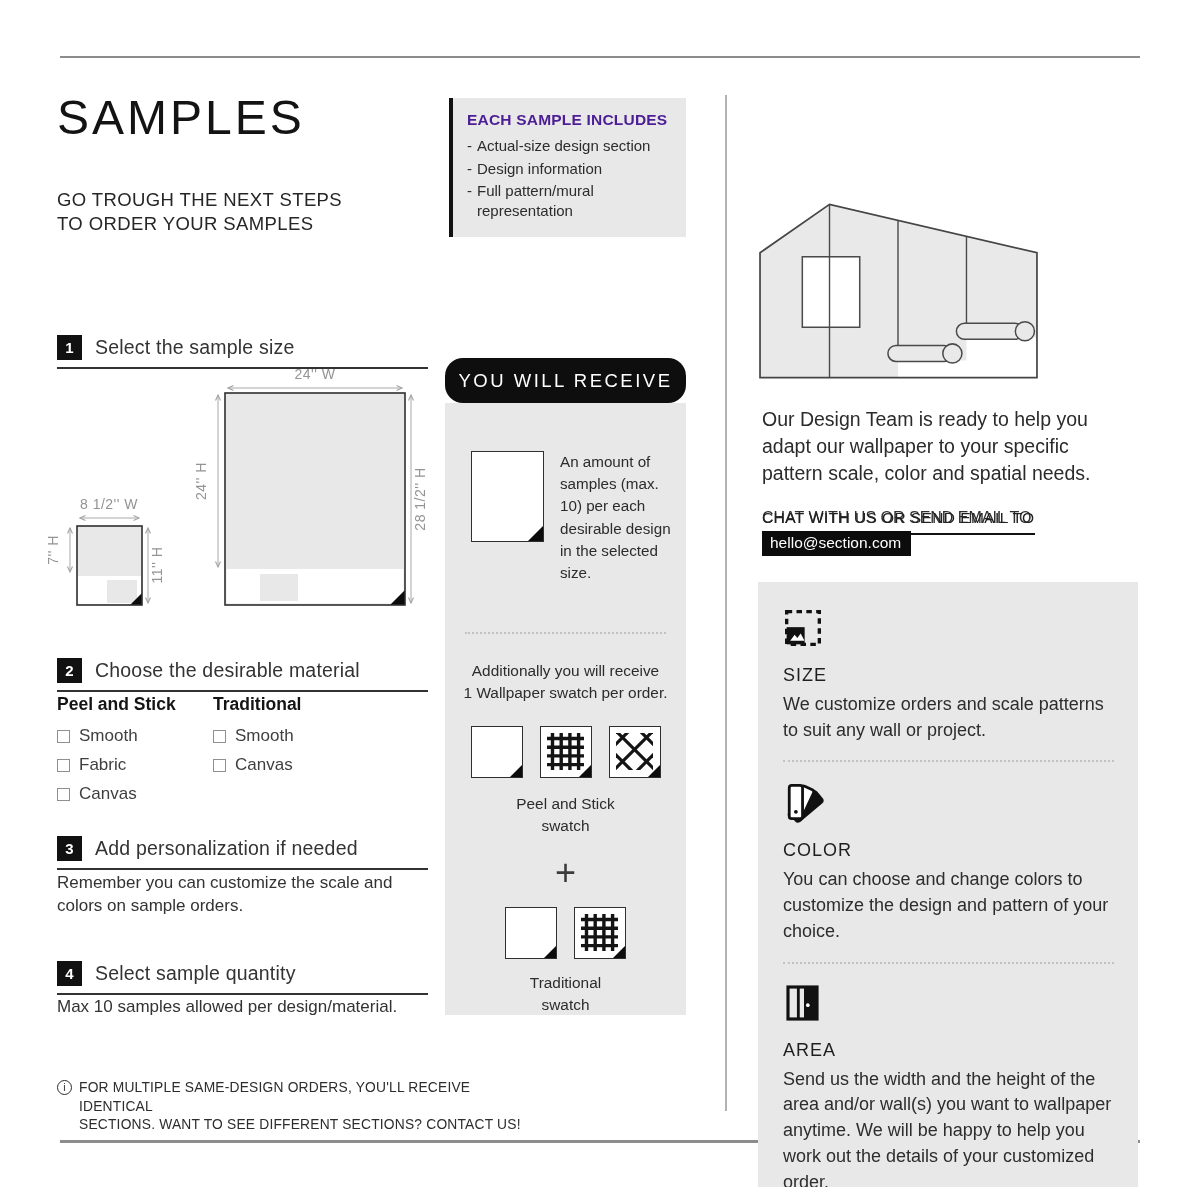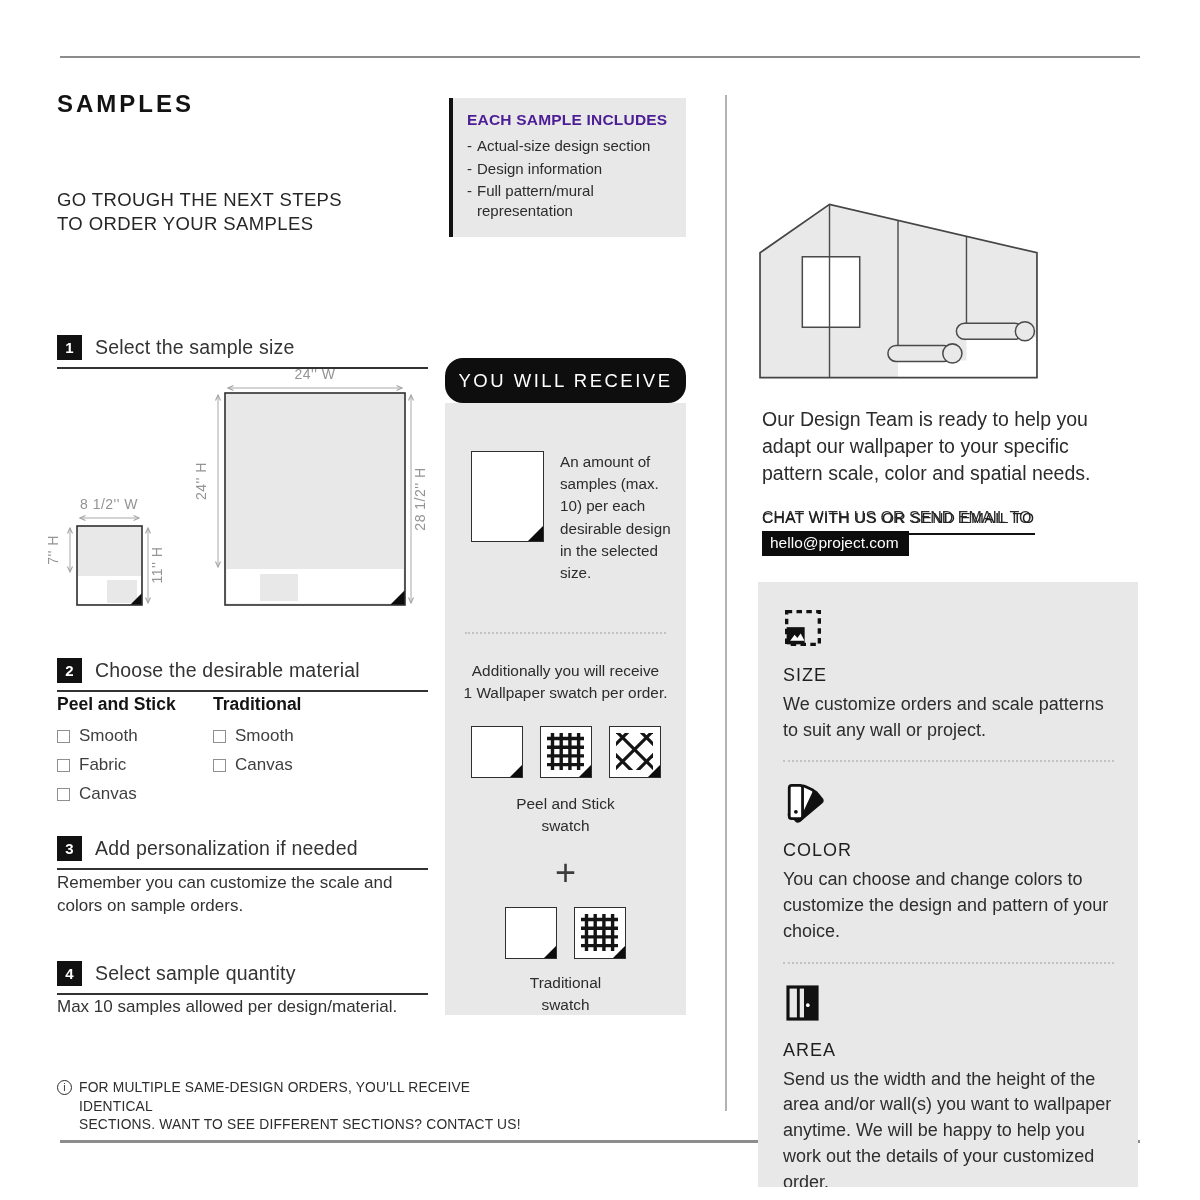--- a/index.html
+++ b/index.html
@@ -1,21 +1,21 @@
 <!DOCTYPE html>
 <html><head>
 <meta charset="utf-8">
 <style>
   html,body{margin:0;padding:0;background:#fff;}
   *{box-sizing:border-box;}
   body{font-family:"Liberation Sans","DejaVu Sans",sans-serif;color:#2e2e2e;}
   .stage{position:relative;width:1200px;height:1200px;background:#fff;overflow:hidden;}
   .abs{position:absolute;}
   .rule{background:#8c8c8c;}
-  .big-title{font-size:24px;letter-spacing:3px;color:#131313;font-weight:700;white-space:nowrap;}
+  .big-title{font-size:48px;letter-spacing:3px;color:#131313;font-weight:400;white-space:nowrap;}
   .subtitle{font-size:18.5px;line-height:1.3;letter-spacing:.4px;color:#262626;}
   
   .step{width:371px;}
   .step-head{display:flex;align-items:center;border-bottom:2px solid #323232;padding-bottom:7px;}
   .step-num{width:25px;height:25px;background:#111;color:#fff;font-size:15px;font-weight:bold;
             display:flex;align-items:center;justify-content:center;flex:0 0 25px;}
   .step-label{font-size:19.5px;color:#333;margin-left:13px;letter-spacing:.2px;white-space:nowrap;}
   .note{font-size:17px;line-height:1.33;color:#333;}
   
   .mat-col-title{font-size:17.5px;font-weight:bold;color:#141414;margin-bottom:11px;}
@@ -289,21 +289,21 @@
       <rect x="198" y="124" width="66" height="16" rx="8" fill="#e9e9ea" stroke="#4a4a4a" stroke-width="1.5"></rect>
       <circle cx="266" cy="132" r="9.5" fill="#e9e9ea" stroke="#4a4a4a" stroke-width="1.5"></circle>
     </g>
     <path d="M3,178 L3,54 L72,6 L278,54 L278,178 Z" fill="none" stroke="#454545" stroke-width="1.7"></path>
   </svg>
 
   <div class="abs custom-par" style="left:762px;top:406px;">Our Design Team is ready to help you adapt our wallpaper to your specific pattern scale, color and spatial needs.</div>
 
   <div class="abs" style="left:762px;top:509px;">CHAT WITH US OR SEND EMAIL TO</div>
   <div class="abs chat-label" style="left:762px;top:509px;">CHAT WITH US OR SEND EMAIL TO</div>
-  <div class="abs email-box" style="left:762px;top:531px;">hello@project.com</div>
+  <div class="abs email-box" style="left:762px;top:531px;">hello@section.com</div>
 
   <div class="abs custom-panel" style="left:758px;top:582px;">
 
     <div>
       <svg width="40" height="40" viewBox="0 0 24 24">
         <rect x="2.2" y="2.2" width="19.6" height="19.6" fill="none" stroke="#111" stroke-width="2" stroke-dasharray="3.3 2.6"></rect>
         <rect x="2.2" y="11.5" width="10.8" height="10.3" fill="#111"></rect>
         <path d="M4.3,19.6 l2.7,-3.5 1.6,1.9 2,-2.7 2.3,4.3 z" fill="#fff"></path>
       </svg>
       <div class="feat-heading">SIZE</div>

